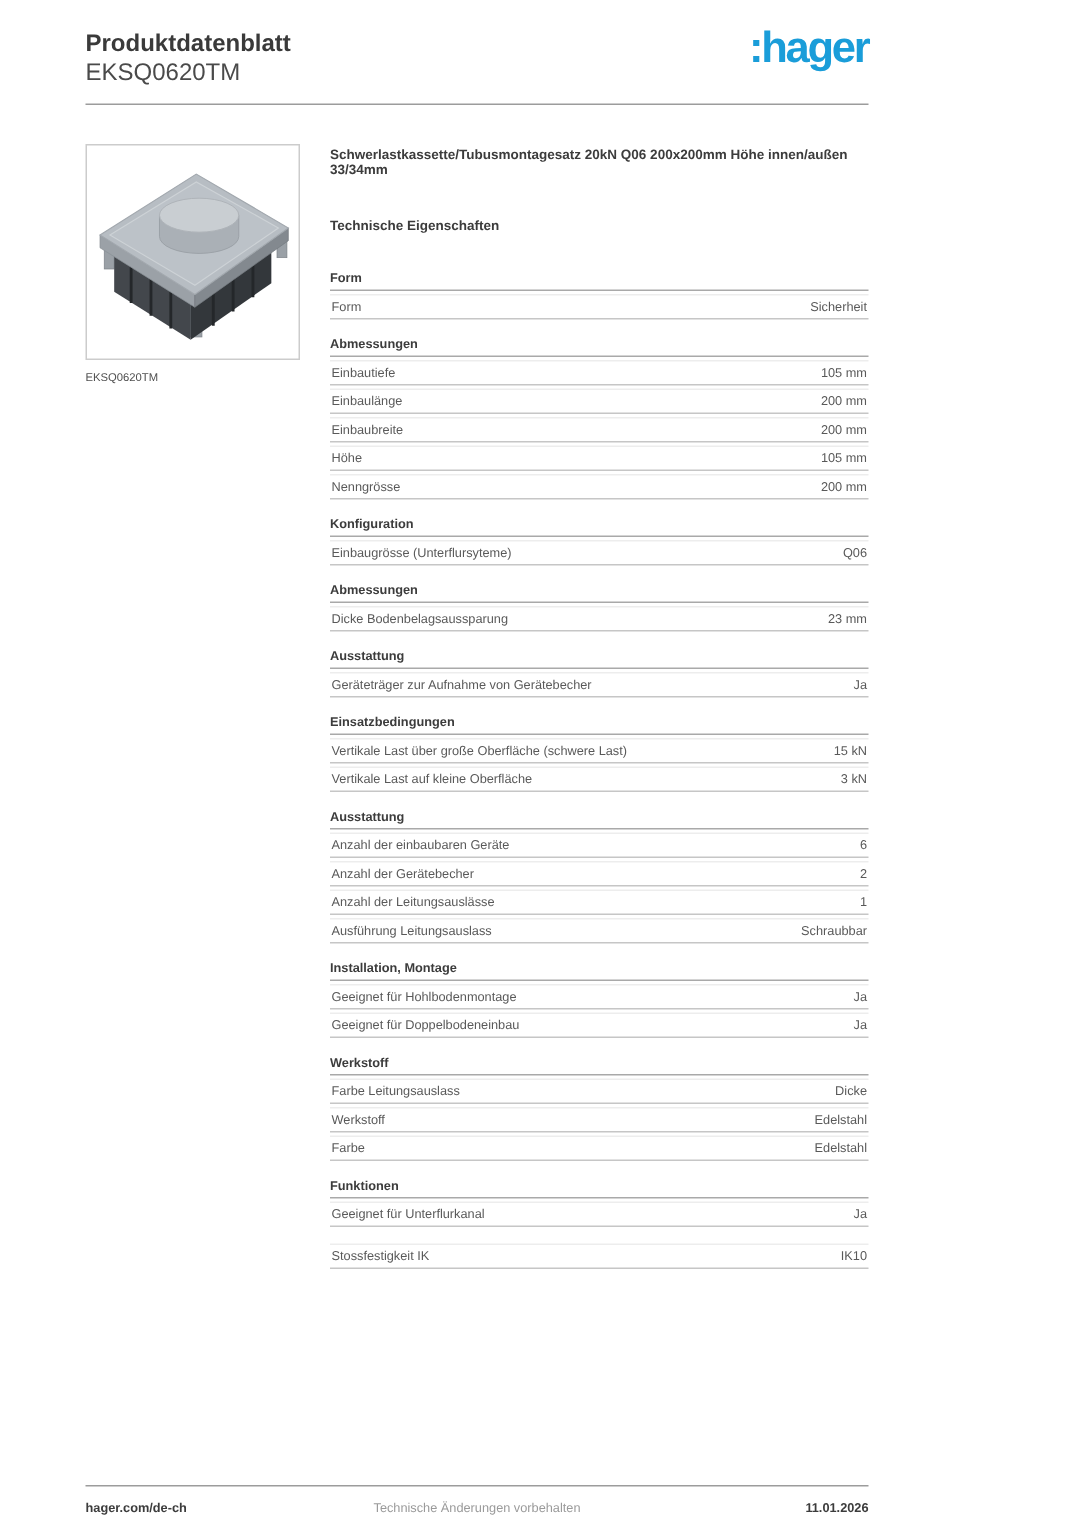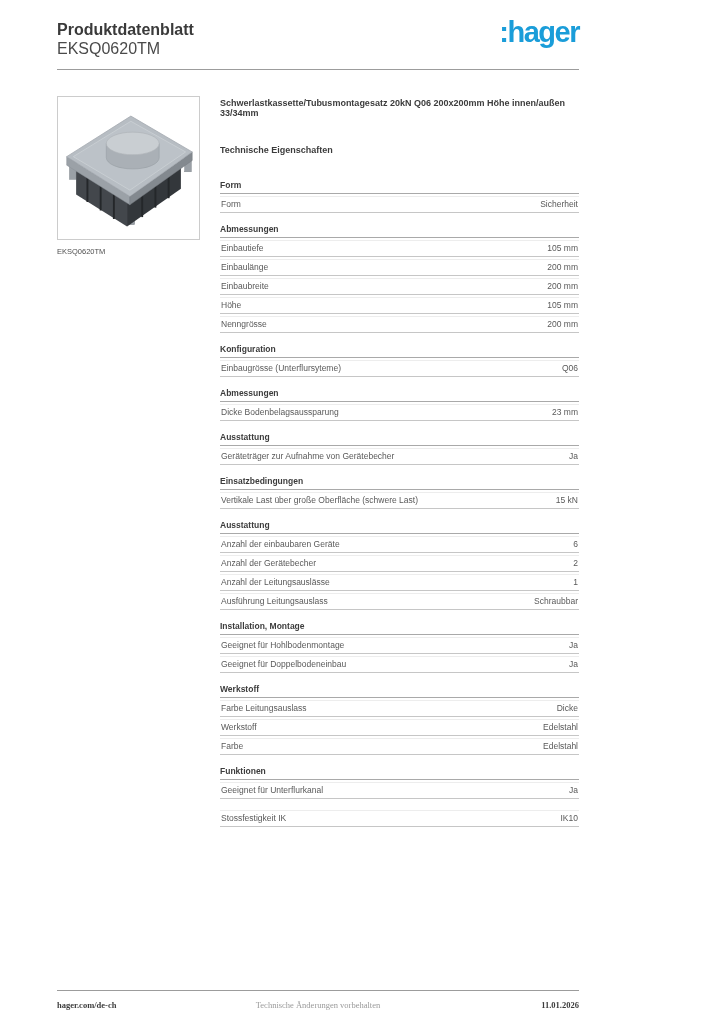--- a/index.html
+++ b/index.html
@@ -103,21 +103,20 @@
   .footer {
     position: absolute;
     left: 57px; right: 57px;
     bottom: 14px;
     border-top: 1px solid #9c9c9c;
     padding-top: 9px;
     display: flex;
     justify-content: space-between;
     align-items: flex-end;
     font-size: 8.5px;
-    font-family: Liberation Serif, serif;
   }
   .footer .f-left  { font-weight: bold; color: #3c3c3c; }
   .footer .f-center{ color: #9a9a9a; position: absolute; left: 0; right: 0; text-align: center; }
   .footer .f-right { font-weight: bold; color: #3c3c3c; }
 </style>
 </head>
 <body>
 
 <div class="page">
 
@@ -216,20 +215,24 @@
               <span class="label">Geräteträger zur Aufnahme von Gerätebecher</span>
               <span class="value">Ja</span>
             </div>
           </div>
           <div class="spec-section">
             <div class="spec-section-title">Einsatzbedingungen</div>
             <div class="spec-row">
               <span class="label">Vertikale Last über große Oberfläche (schwere Last)</span>
               <span class="value">15 kN</span>
             </div>
+            <div class="spec-row">
+              <span class="label">Vertikale Last auf kleine Oberfläche</span>
+              <span class="value">3 kN</span>
+            </div>
           </div>
           <div class="spec-section">
             <div class="spec-section-title">Ausstattung</div>
             <div class="spec-row">
               <span class="label">Anzahl der einbaubaren Geräte</span>
               <span class="value">6</span>
             </div>
             <div class="spec-row">
               <span class="label">Anzahl der Gerätebecher</span>
               <span class="value">2</span>

